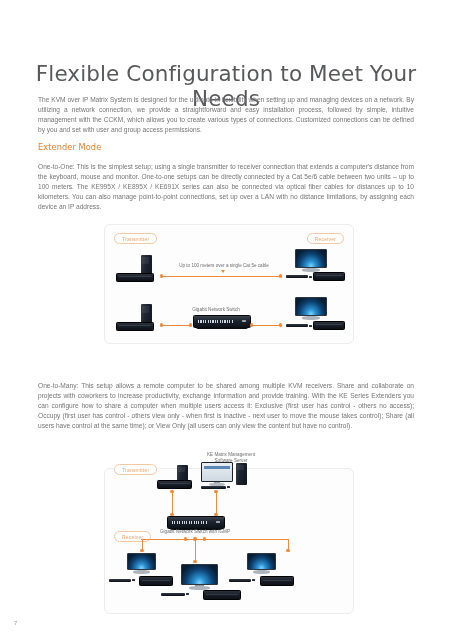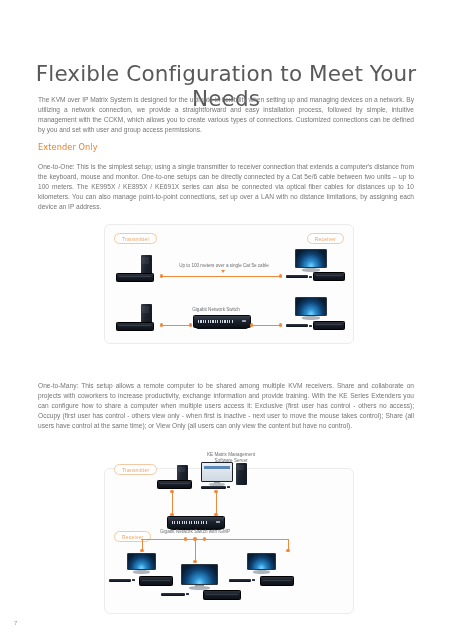--- a/index.html
+++ b/index.html
@@ -167,21 +167,21 @@
 </style>
 </head>
 <body>
 
 <div class="page">
 
   <h1 class="title">Flexible Configuration to Meet Your Needs</h1>
 
   <p class="para" id="intro">The KVM over IP Matrix System is designed for the ultimate in flexibility when setting up and managing devices on a network. By utilizing a network connection, we provide a straightforward and easy installation process, followed by simple, intuitive management with the CCKM, which allows you to create various types of connections. Customized connections can be defined by you and set with user and group access permissions.</p>
 
-  <div class="sec-head" id="extender-head">Extender Only</div>
+  <div class="sec-head" id="extender-head">Extender Mode</div>
   <p class="para" id="extender-para">One-to-One: This is the simplest setup; using a single transmitter to receiver connection that extends a computer's distance from the keyboard, mouse and monitor. One-to-one setups can be directly connected by a Cat 5e/6 cable between two units – up to 100 meters. The KE995X / KE895X / KE691X series can also be connected via optical fiber cables for distances up to 10 kilometers. You can also manage point-to-point connections, set up over a LAN with no distance limitations, by assigning each device an IP address.</p>
 
   <div class="diagram" id="diagram1">
 
     <div class="pill" style="left:9px;top:8px;">Transmitter</div>
     <div class="pill" style="right:9px;top:8px;">Receiver</div>
 
     <div class="dev tower" style="left:36px;top:30px;width:11px;height:25px;"></div>
     <div class="dev box1u" style="left:11px;top:48px;width:36px;height:7px;"></div>
 

